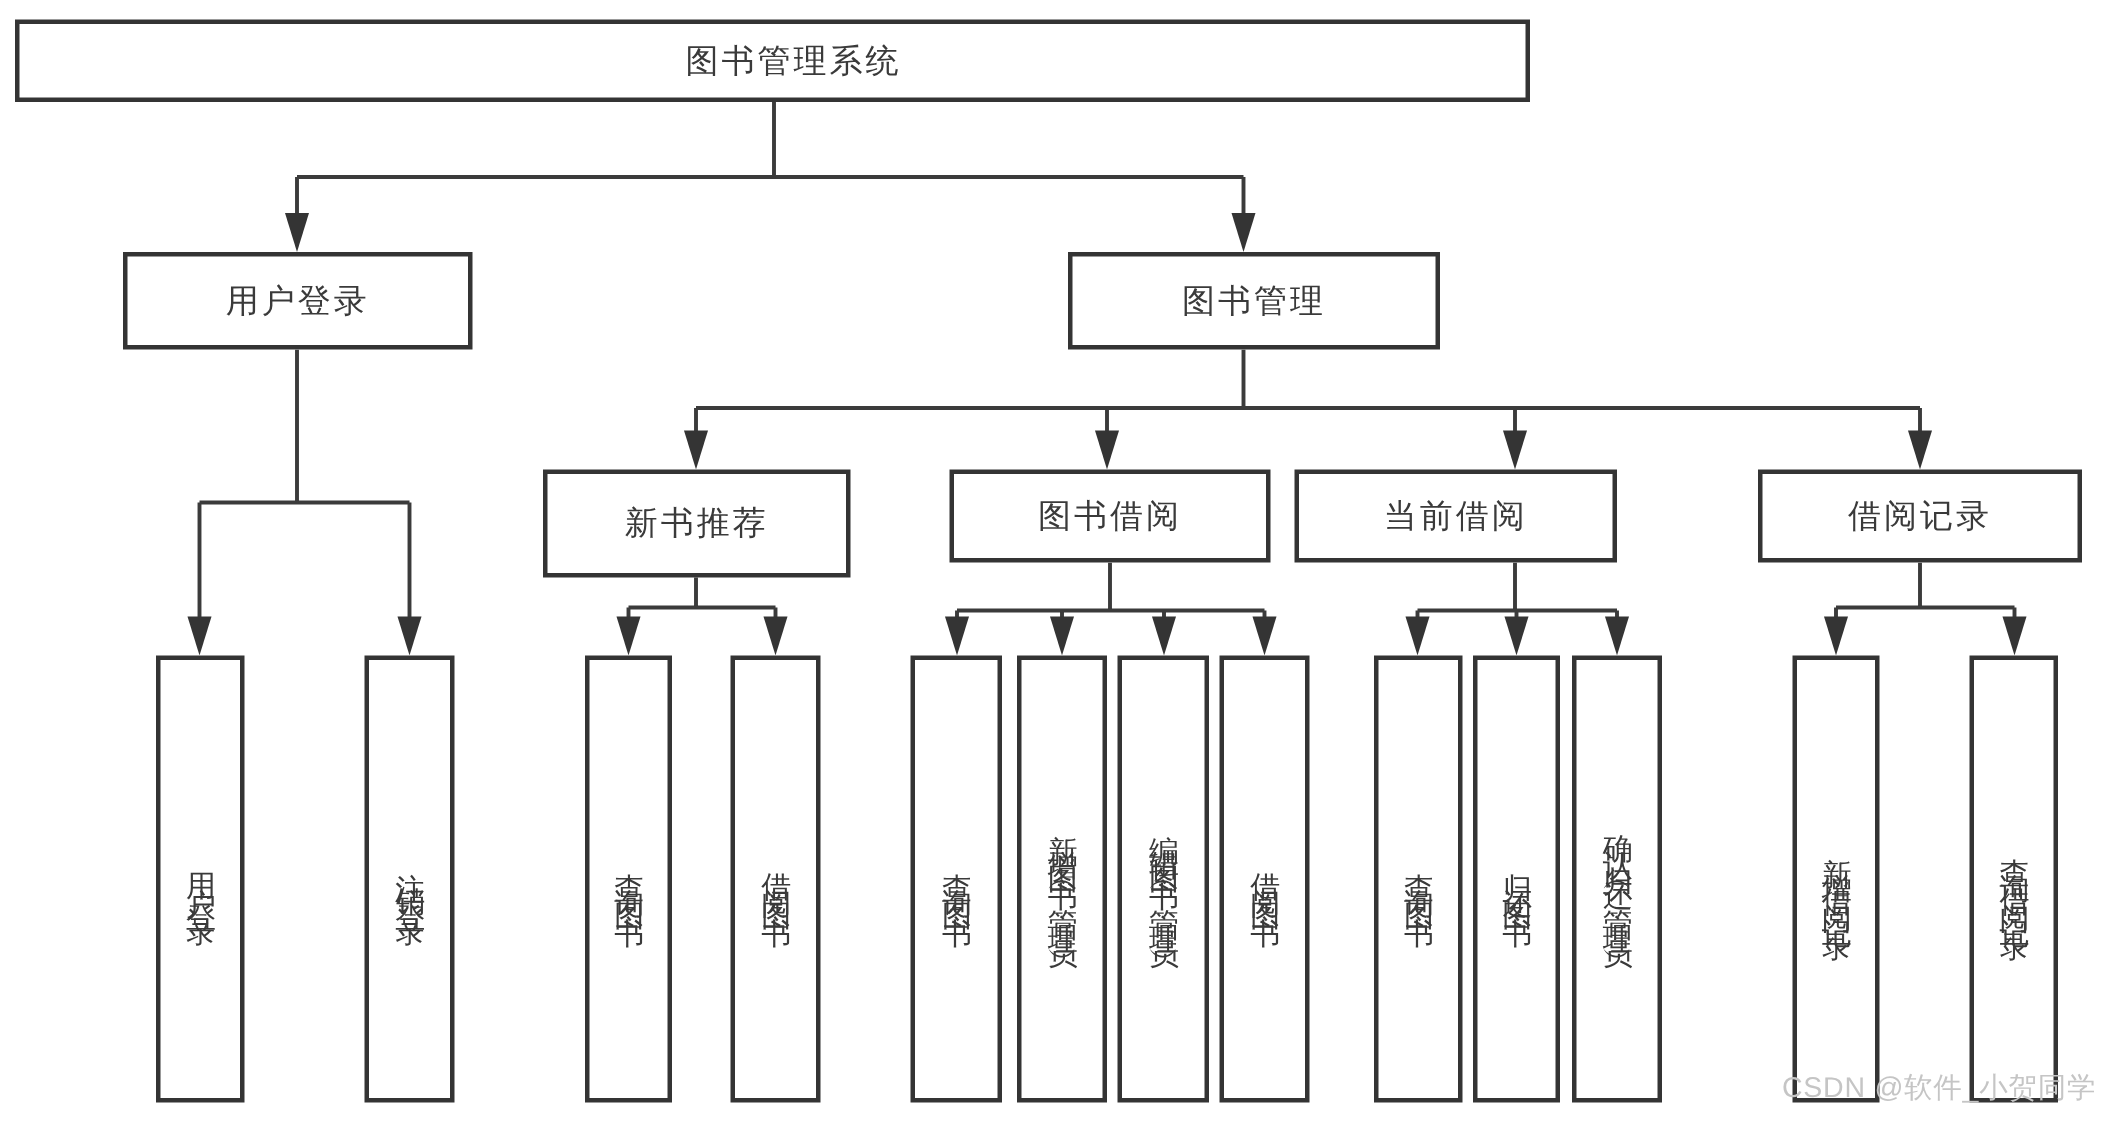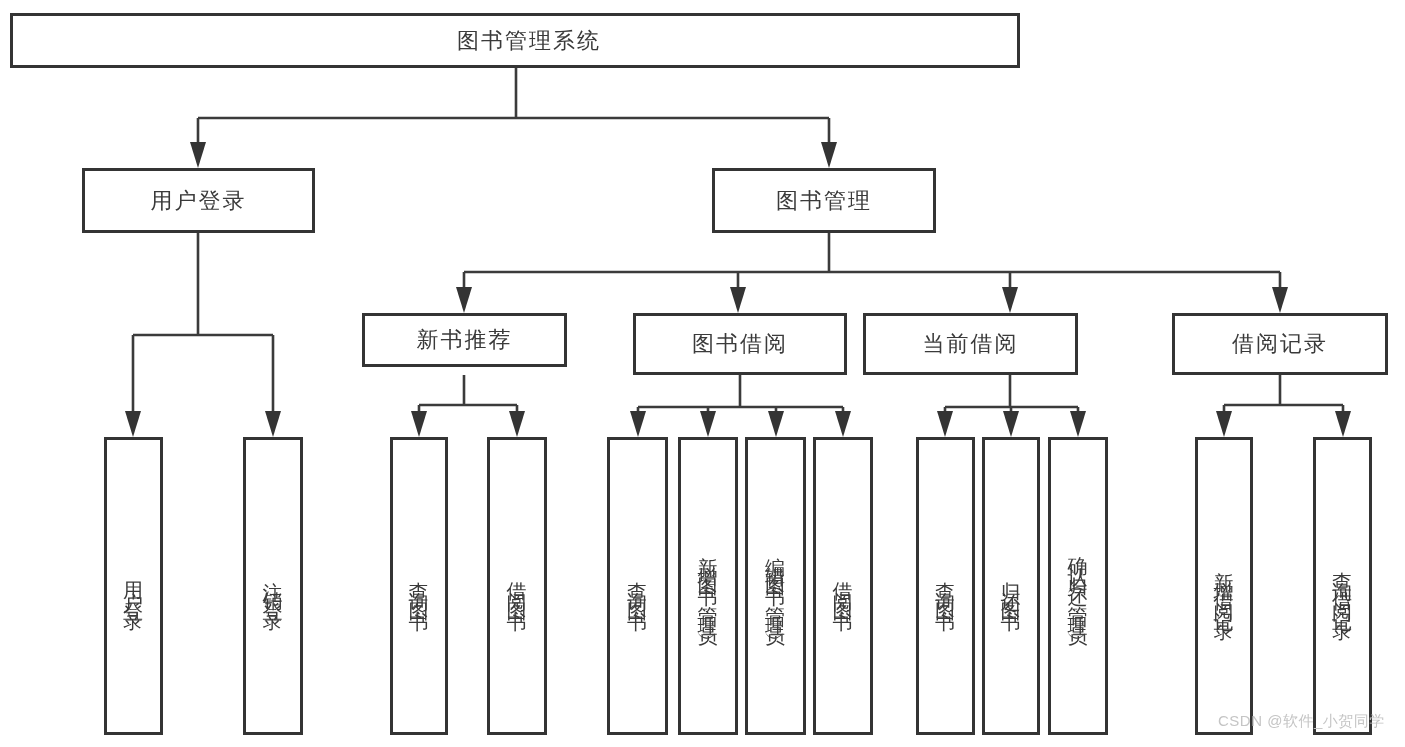--- a/index.html
+++ b/index.html
@@ -49,25 +49,24 @@
     font-size: 20px;
     letter-spacing: 10px;
     writing-mode: vertical-lr;
     text-orientation: upright;
     line-height: 1;
   }
   .watermark {
     position: absolute;
     left: 1188px;
     top: 712px;
-    font-size: 15px;
+    font-size: 19px;
     letter-spacing: 0.5px;
     color: #c5c5c5;
     white-space: nowrap;
-    margin-left: 30px;
   }
 </style>
 </head>
 <body>
 
 <div class="canvas">
 
   <svg class="connectors" width="1405" height="747" viewBox="0 0 1405 747">
 
     <path d="M516 68 V118 M198 118 H829 M198 118 V148 M829 118 V148"></path>
@@ -103,23 +102,23 @@
       <polygon points="1003,411 1019,411 1011,437"></polygon>
       <polygon points="1070,411 1086,411 1078,437"></polygon>
       <polygon points="1216,411 1232,411 1224,437"></polygon>
       <polygon points="1335,411 1351,411 1343,437"></polygon>
     </g>
   </svg>
 
   <div class="node hnode" style="left:10px; top:13px; width:1010px; height:55px;padding-left:28px;">图书管理系统</div>
 
   <div class="node hnode" style="left:82px; top:168px; width:233px; height:65px;">用户登录</div>
-  <div class="node hnode" style="left:712px; top:168px; width:224px; height:65px;">图书管理</div>
+  <div class="node hnode" style="left:712px; top:168px; width:248px; height:65px;">图书管理</div>
 
-  <div class="node hnode" style="left:362px; top:313px; width:205px; height:54px;text-align:center;">新书推荐</div>
+  <div class="node hnode" style="left:362px; top:313px; width:205px; height:72px;text-align:center;">新书推荐</div>
   <div class="node hnode" style="left:633px; top:313px; width:214px; height:62px;font-family:Liberation Mono, monospace;">图书借阅</div>
   <div class="node hnode" style="left:863px; top:313px; width:215px; height:62px;">当前借阅</div>
   <div class="node hnode" style="left:1172px; top:313px; width:216px; height:62px;">借阅记录</div>
 
   <div class="node vnode" style="left:104px; width:59px;">用户登录</div>
   <div class="node vnode" style="left:243px; width:60px;">注销登录</div>
 
   <div class="node vnode" style="left:390px; width:58px;">查询图书</div>
   <div class="node vnode" style="left:487px; width:60px;">借阅图书</div>
 

